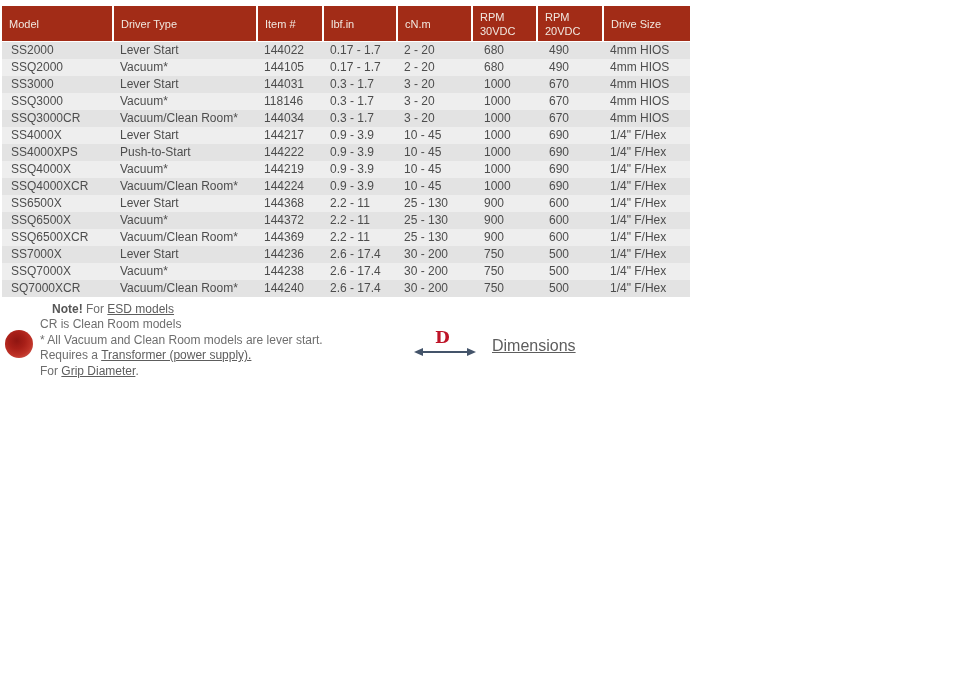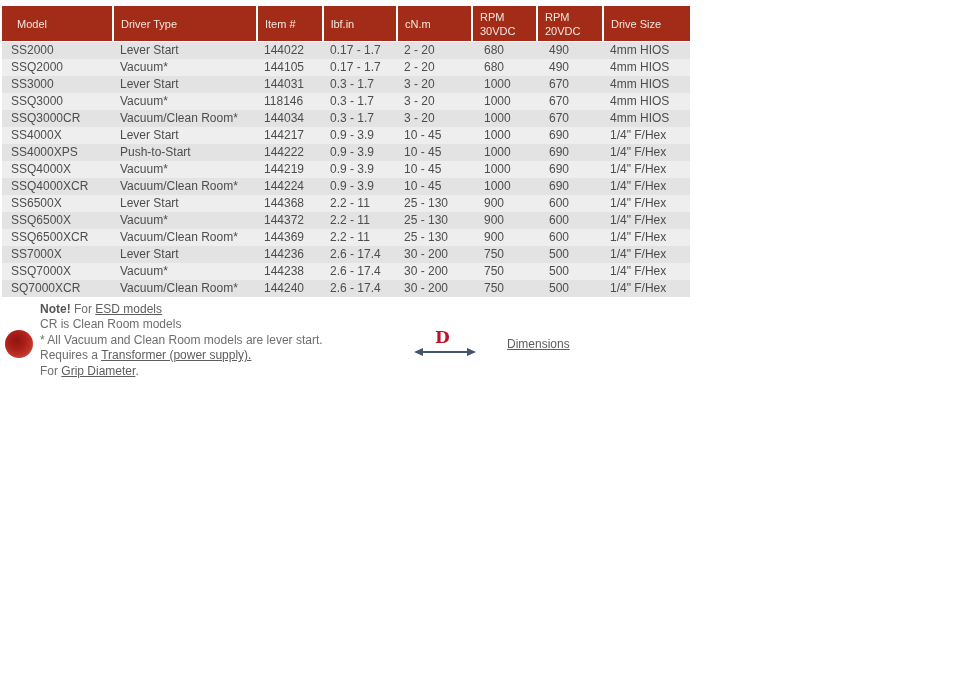--- a/index.html
+++ b/index.html
@@ -35,21 +35,21 @@
     font-weight: normal;
     text-align: left;
     vertical-align: middle;
     height: 35px;
     padding: 0 0 0 7px;
     line-height: 14px;
     white-space: pre-line;
     border-left: 2px solid #ffffff;
     border-bottom: 1px solid #ffffff;
   }
-  table.spec th:first-child { border-left: none; padding-left: 15px; }
+  table.spec th:first-child { border-left: none; padding-left: 7px; }
 
   table.spec td {
     font-size: 12px;
     color: #4d4d4d;
     height: 17px;
     line-height: 17px;
     padding: 0 0 0 7px;
     white-space: nowrap;
     overflow: hidden;
   }
@@ -67,41 +67,41 @@
     background: radial-gradient(circle at 42% 38%,
       #8f1511 0%, #a81f18 35%, #bd3126 62%, #d0554a 85%, #a8281f 100%);
   }
   .notes {
     position: absolute;
     left: 40px; top: 302px;
     font-size: 12px;
     line-height: 15.4px;
     color: #6e6e6e;
   }
-  .notes .bold { font-weight: bold; color: #565656; }
+  .notes .bold { font-weight: bold; color: #565656; margin-left: 12px; }
   .lnk {
     color: #5d5d5d;
     text-decoration: underline;
     cursor: pointer;
   }
 
   
   .dim-group { position: absolute; left: 414px; top: 329px; width: 220px; height: 32px; }
   .dim-d {
     position: absolute; left: 21px; top: 0px;
     font-family: "DejaVu Serif", serif;
     font-weight: bold;
     font-size: 17px;
     line-height: 17px;
     color: #be1428;
   }
   .dim-arrow { position: absolute; left: 0px; top: 17px; }
   .dim-link {
-    position: absolute; left: 93px; top: 8px;
-    font-size: 12px;
+    position: absolute; left: 78px; top: 8px;
+    font-size: 16px;
   }
 </style>
 </head>
 <body>
 
 <table class="spec">
   <colgroup>
     <col class="c0">
       <col class="c1">
       <col class="c2">

